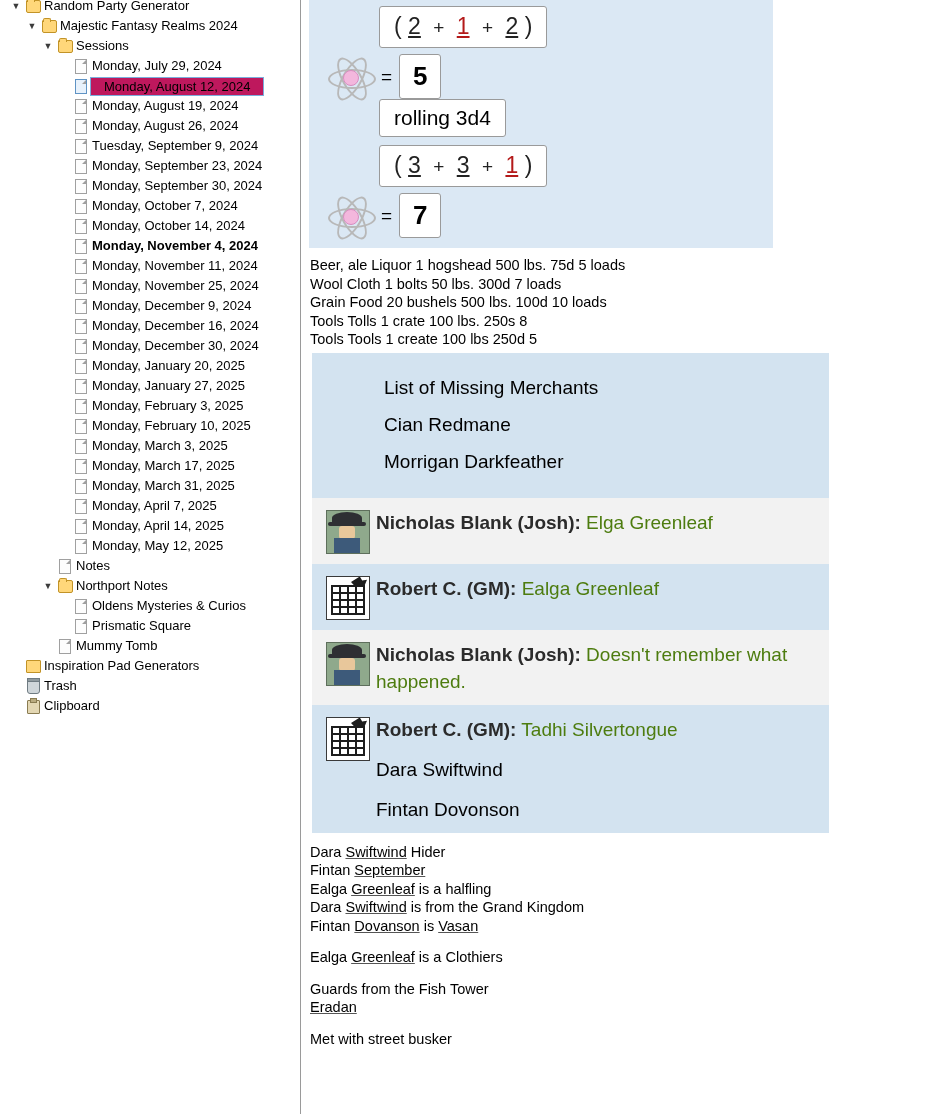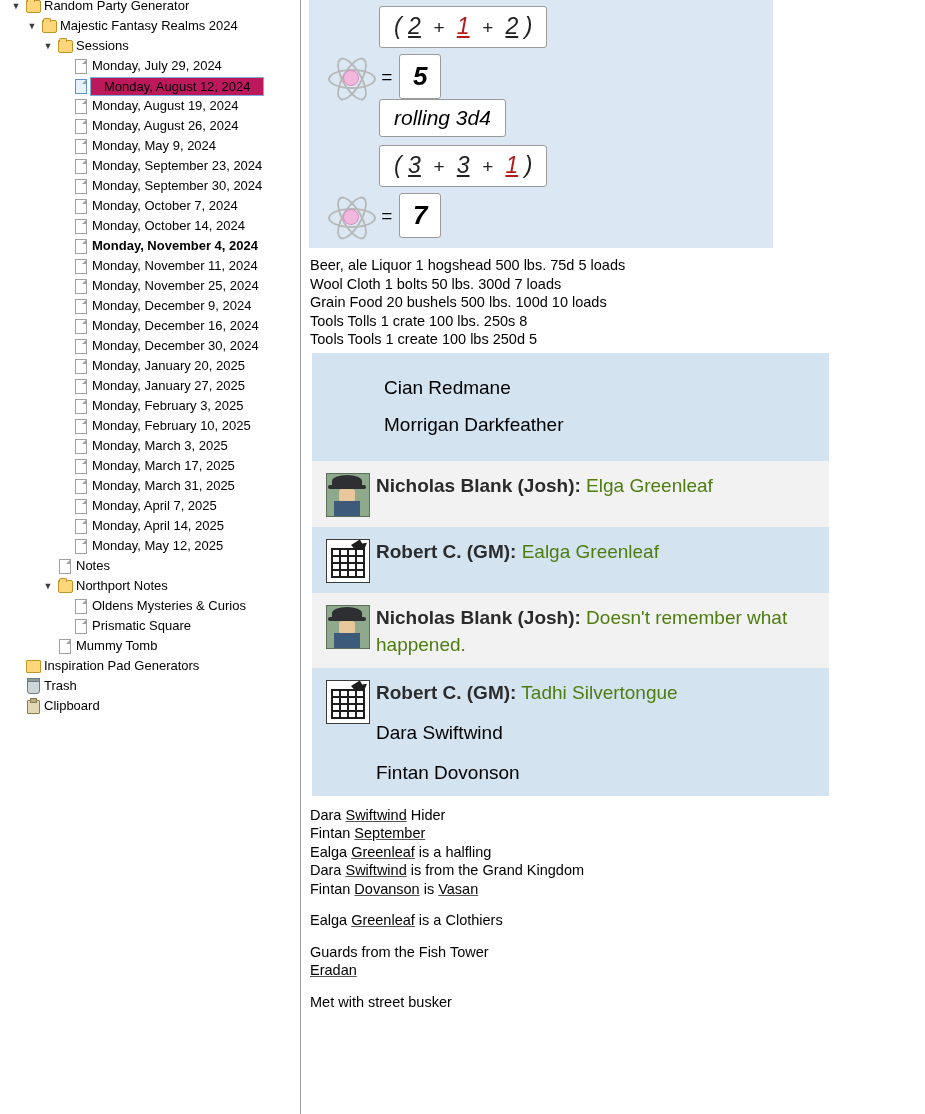--- a/index.html
+++ b/index.html
@@ -180,21 +180,20 @@
     vertical-align: middle;
   }
 
   
   .dice-panel {
     background: #dbe8f4;
     margin-left: 5px;
     margin-right: 152px;
     padding: 6px 0 10px 0;
     position: relative;
-    font-style: italic;
   }
   .formula-box {
     display: inline-block;
     border: 1px solid #9a9a9a;
     background: #ffffff;
     border-radius: 3px;
     padding: 4px 14px;
     font-size: 23px;
     color: #222;
     line-height: 30px;
@@ -409,21 +408,21 @@
           <span class="lbl">Monday, August 19, 2024</span>
         </li>
         <li class="node" style="padding-left: 56px;">
           <span class="twisty"></span>
           <span class="ico"><span class="ic-doc"></span></span>
           <span class="lbl">Monday, August 26, 2024</span>
         </li>
         <li class="node" style="padding-left: 56px;">
           <span class="twisty"></span>
           <span class="ico"><span class="ic-doc"></span></span>
-          <span class="lbl">Monday, May 9, 2024</span>
+          <span class="lbl">Tuesday, September 9, 2024</span>
         </li>
         <li class="node" style="padding-left: 56px;">
           <span class="twisty"></span>
           <span class="ico"><span class="ic-doc"></span></span>
           <span class="lbl">Monday, September 23, 2024</span>
         </li>
         <li class="node" style="padding-left: 56px;">
           <span class="twisty"></span>
           <span class="ico"><span class="ic-doc"></span></span>
           <span class="lbl">Monday, September 30, 2024</span>
@@ -624,20 +623,21 @@
 
     <div class="plain-block" id="cargo-block">
         <div>Beer, ale Liquor 1 hogshead 500 lbs. 75d 5 loads</div>
         <div>Wool Cloth 1 bolts 50 lbs. 300d 7 loads</div>
         <div>Grain Food 20 bushels 500 lbs. 100d 10 loads</div>
         <div>Tools Tolls 1 crate 100 lbs. 250s 8</div>
         <div>Tools Tools 1 create 100 lbs 250d 5</div>
       </div>
 
     <div class="merchants-panel">
+      <div class="line">List of Missing Merchants</div>
       <div class="line">Cian Redmane</div>
       <div class="line">Morrigan Darkfeather</div>
     </div>
 
     <div id="chat-list">
         <div class="chat-row light">
           <div class="chat-avatar">
             <span class="av-wizard">
               <span class="hat"></span>
               <span class="brim"></span>

